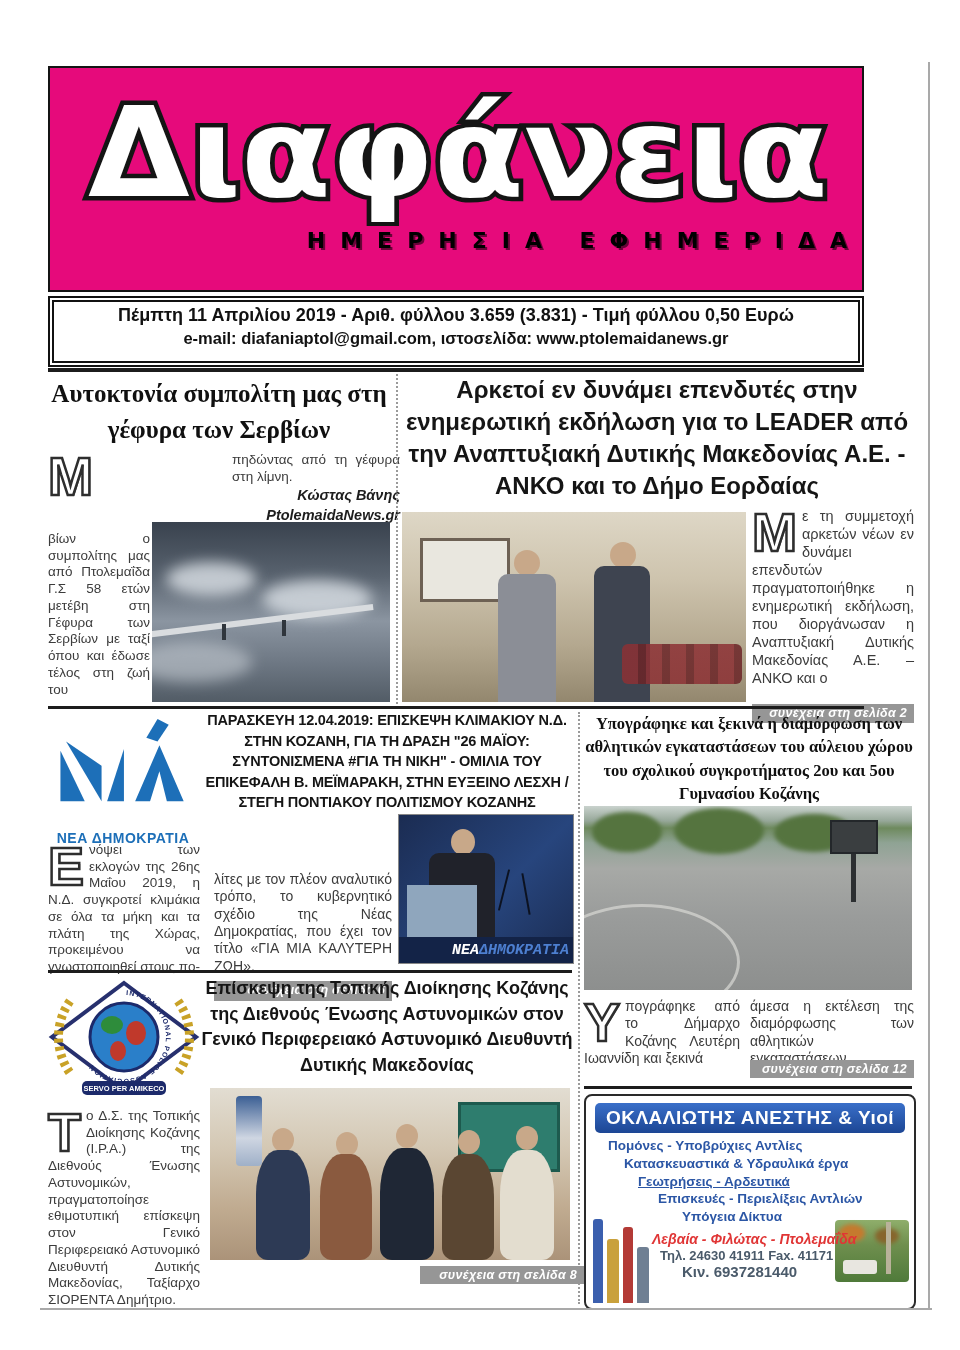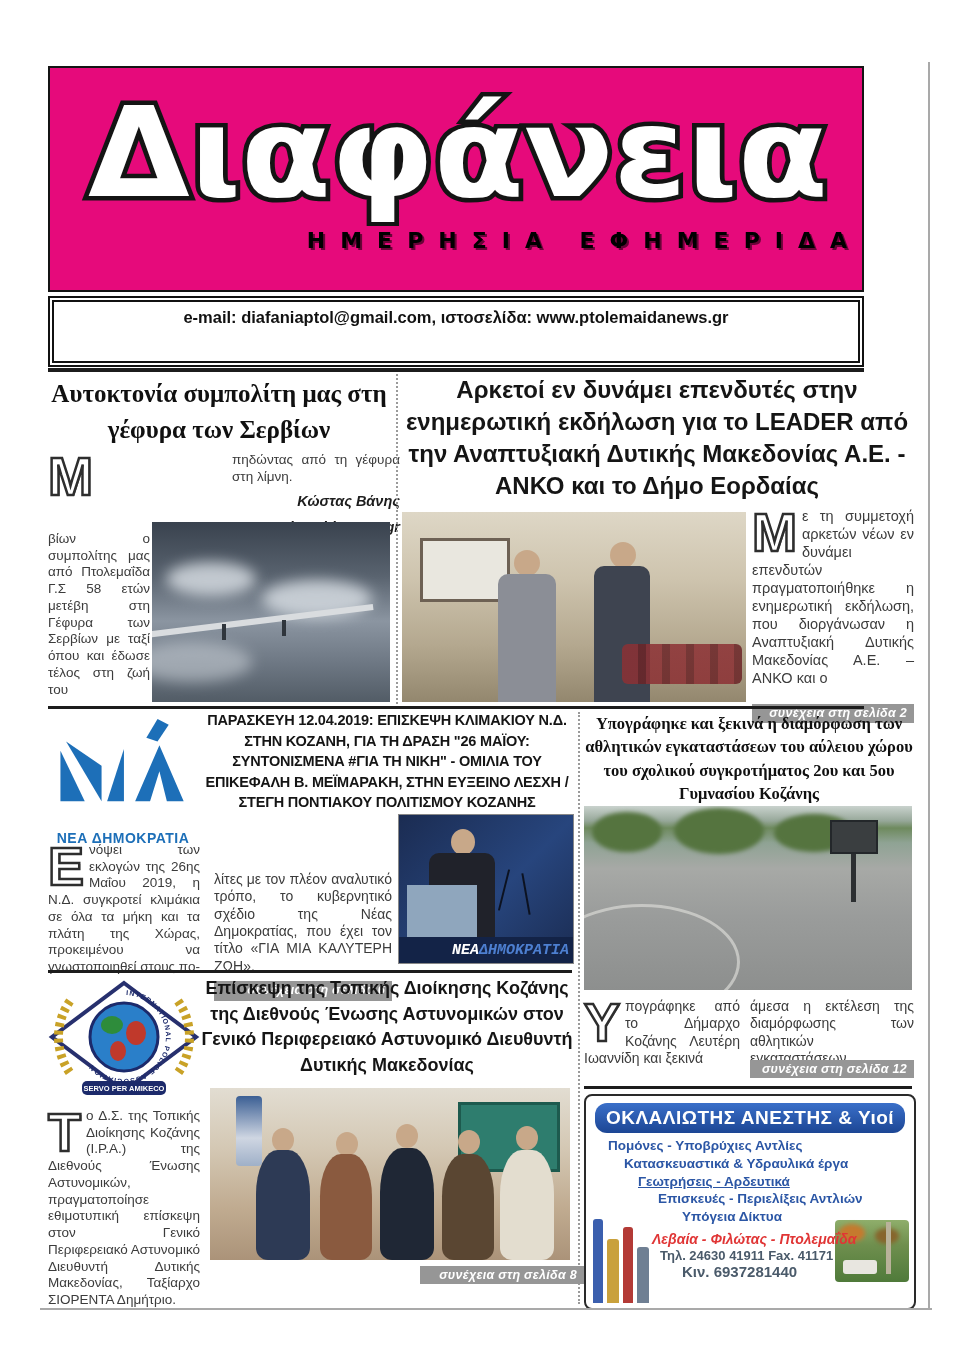--- a/index.html
+++ b/index.html
@@ -32,21 +32,21 @@
            text-align:center;padding-top:3px;}
   #date1{font-size:18px;font-weight:bold;color:#111;}
   #date2{font-size:16.5px;font-weight:bold;color:#111;margin-top:3px;}
   #rule0{left:48px;top:368px;width:816px;height:4px;}
 
   
   #a1-head{left:46px;top:376px;width:346px;font-size:25px;line-height:1.45;}
   #a1-col1{left:48px;top:452px;width:170px;height:76px;}
   #a1-col1b{left:48px;top:531px;width:102px;height:172px;}
   #a1-col2{left:232px;top:452px;width:168px;}
-  #a1-byline{margin-top:8px;text-align:right;font-weight:bold;font-style:italic;
+  #a1-byline{margin-top:2px;text-align:right;font-weight:bold;font-style:italic;
              font-size:14.5px;color:#1d1d1d;}
   #a1-photo{left:152px;top:522px;width:238px;height:180px;
             background:linear-gradient(180deg,#39424e 0%,#59636f 30%,#8b95a1 55%,#6e7884 78%,#525c66 100%);}
   .cloud{position:absolute;background:#d4dae0;border-radius:50%;filter:blur(7px);opacity:.85;}
   #bridge{position:absolute;left:-8px;top:96px;width:230px;height:6px;background:#d9dcdf;
           transform:rotate(-7deg);box-shadow:0 10px 0 -3px rgba(20,25,30,.45);}
   .pier{position:absolute;width:4px;height:16px;background:#30363d;top:102px;}
   #vd1{left:396px;top:374px;height:330px;}
 
   
@@ -107,21 +107,21 @@
   #gboard{position:absolute;right:10px;top:14px;width:96px;height:64px;background:#2e7d6e;border:3px solid #1d5a4e;}
   #flagpole{position:absolute;left:26px;top:8px;width:26px;height:70px;
             background:linear-gradient(180deg,#3b5f94 0%,#cfd6e2 60%,#9fb0c8 100%);border-radius:4px;}
   #po-badge{left:420px;top:1266px;width:150px;}
   #po-body{left:48px;top:1108px;width:152px;}
 
   
   #ad{left:584px;top:1094px;width:328px;height:212px;border:2px solid #2a2a2a;
       border-radius:8px;background:#fff;}
   #ad-head{margin:7px 9px 4px;background:linear-gradient(180deg,#3a6fc9 0%,#1c4694 100%);
-           border-radius:12px;color:#fff;font-weight:bold;font-size:19px;text-align:center;
+           border-radius:5px;color:#fff;font-weight:bold;font-size:19px;text-align:center;
            padding:4px 0;letter-spacing:.5px;}
   .ad-line{color:#2b56a5;font-weight:bold;font-size:13.5px;line-height:1.32;position:relative;z-index:2;}
   #ad-l0{padding-left:22px;} #ad-l1{padding-left:38px;} #ad-l2{padding-left:52px;text-decoration:underline;}
   #ad-l3{padding-left:72px;} #ad-l4{padding-left:96px;}
   #ad-loc{color:#e03535;font-weight:bold;font-style:italic;font-size:14px;padding-left:66px;margin-top:5px;position:relative;z-index:2;}
   #ad-phone{color:#4a5a6a;font-weight:bold;font-size:13px;padding-left:58px;margin-top:1px;position:relative;z-index:2;margin-left:16px;}
   #ad-mobile{color:#4a5a6a;font-weight:bold;font-size:15px;padding-left:96px;position:relative;z-index:2;}
   #ad-img-l{position:absolute;left:5px;bottom:5px;width:62px;height:92px;z-index:1;}
   .pump{position:absolute;bottom:0;border-radius:3px 3px 0 0;}
   #ad-img-r{position:absolute;right:5px;bottom:26px;width:74px;height:62px;z-index:1;
@@ -140,20 +140,21 @@
 <div id="page">
 
   <div class="abs" id="masthead">
     <svg width="790" height="152" viewBox="0 0 790 152">
       <text x="397" y="122" text-anchor="middle" font-family="DejaVu Sans, sans-serif" font-size="124" font-weight="bold" fill="#ffffff" stroke="#141414" stroke-width="9" paint-order="stroke" textLength="740" lengthAdjust="spacingAndGlyphs">Διαφάνεια</text>
     </svg>
     <div id="m-sub">ΗΜΕΡΗΣΙΑ ΕΦΗΜΕΡΙΔΑ</div>
   </div>
 
   <div class="abs" id="datebox">
+    <div id="date1">Πέμπτη 11 Απριλίου 2019 - Αριθ. φύλλου 3.659 (3.831) - Τιμή φύλλου 0,50 Ευρώ</div>
     <div id="date2">e-mail: diafaniaptol@gmail.com, ιστοσελίδα: www.ptolemaidanews.gr</div>
   </div>
   <div class="abs hrule" id="rule0"></div>
 
   <div class="abs head-serif" id="a1-head">Αυτοκτονία συμπολίτη μας στη γέφυρα των Σερβίων</div>
   <div class="abs jtext" id="a1-col1">
     <span class="dropcap">Μ</span>
   </div>
   <div class="abs jtext" id="a1-col1b">βίων ο συμπολίτης μας από Πτολεμαΐδα Γ.Σ 58 ετών μετέβη στη Γέφυρα των Σερβίων με ταξί όπου και έδωσε τέλος στη ζωή του</div>
   <div class="abs jtext" id="a1-col2">

